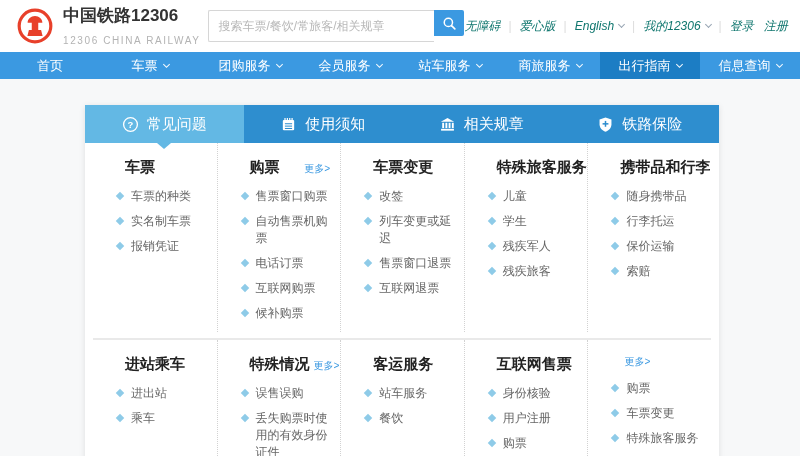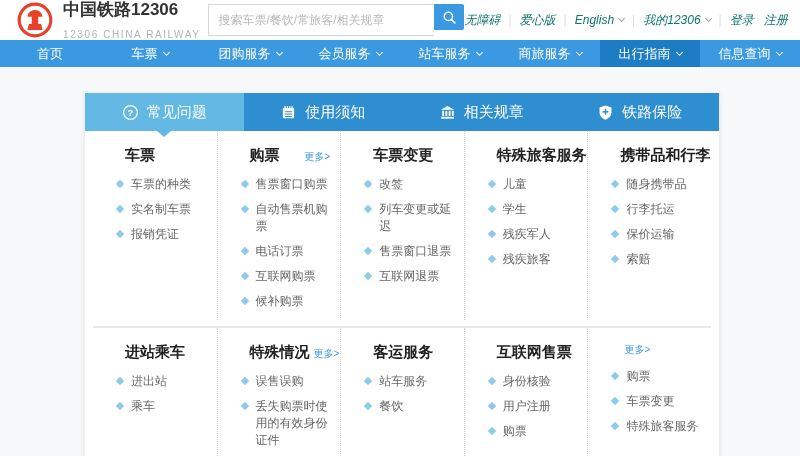--- a/index.html
+++ b/index.html
@@ -4,21 +4,21 @@
 <style>
   :root{
     --accent:#3b99e1; --nav-active:#1c7dc4; --tab-bar:#2e8ecf; --tab-active:#63b8e4;
     --link:#3b99e1; --bullet:#8ecbe8; --logo-red:#e8402a;
   }
   *{margin:0;padding:0;box-sizing:border-box;}
   html,body{width:800px;height:456px;}
   body{font-family:"Liberation Sans","DejaVu Sans",sans-serif;background:#f7f8f9;overflow:hidden;}
 
   
-  .topbar{height:40px;background:#fff;display:flex;align-items:center;padding:0 16px;}
+  .topbar{height:52px;background:#fff;display:flex;align-items:center;padding:0 16px;}
   .brand{display:flex;align-items:center;gap:9px;width:212px;cursor:pointer;}
   .logo svg{width:38px;height:38px;display:block;}
   .brand-title{font-size:17px;font-weight:bold;color:#333;line-height:1.15;white-space:nowrap;}
   .brand-sub{font-size:10px;color:#b3b3b3;letter-spacing:1.6px;margin-top:10px;white-space:nowrap;}
   .search{display:flex;margin-left:8px;}
   .search-input{width:226px;height:26px;border:1px solid #d6d6d6;border-right:none;padding:15px 9px;
     font-size:12px;color:#333;outline:none;border-radius:2px 0 0 2px;font-family:inherit;}
   .search-input::placeholder{color:#b8b8b8;}
   .search-btn{width:30px;height:26px;background:var(--accent);border:none;border-radius:0 2px 2px 0;
     display:flex;align-items:center;justify-content:center;cursor:pointer;}

